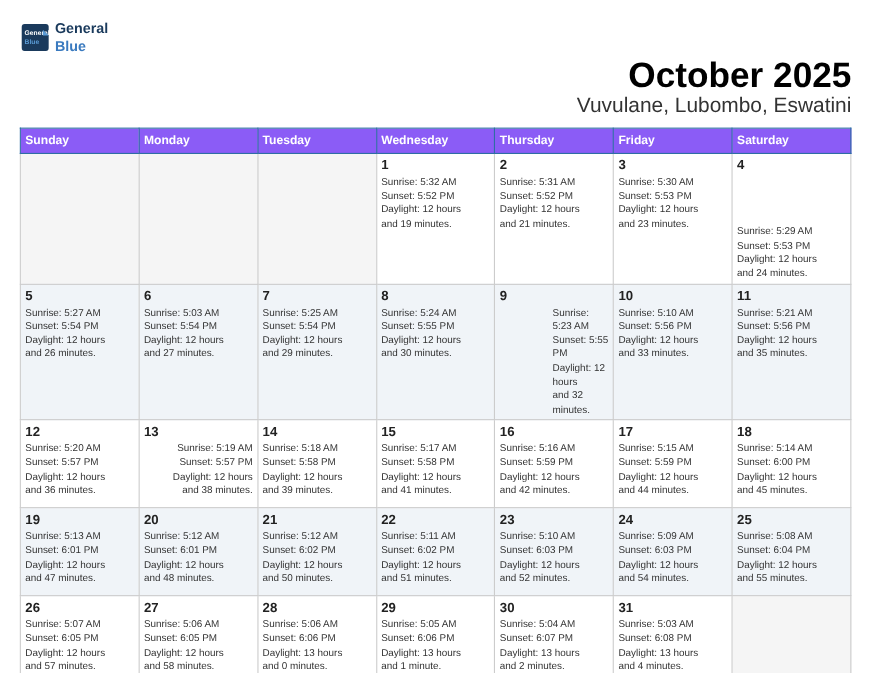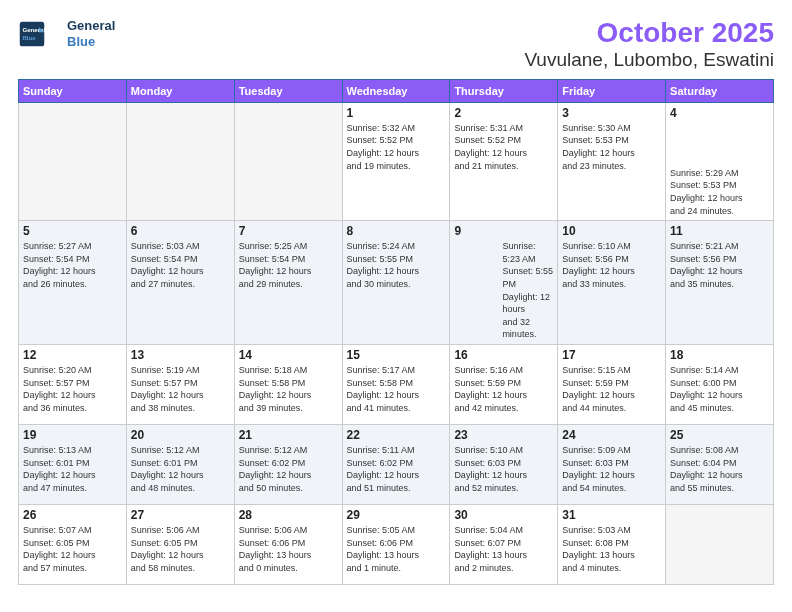--- a/index.html
+++ b/index.html
@@ -18,43 +18,44 @@
     }
     .header {
       display: flex;
       justify-content: space-between;
       align-items: flex-start;
       margin-bottom: 8px;
     }
     .logo {
       display: flex;
       align-items: center;
-      gap: 21px;
+      gap: 4px;
     }
     .logo-text {
       font-size: 13px;
       font-weight: bold;
       color: #1a3a5c;
       line-height: 1.2;
     }
     .logo-text span {
       color: #3a7abf;
     }
     .logo-icon {
       width: 28px;
       height: 28px;
     }
     .title-block {
       text-align: right;
     }
     .month-title {
-      font-size: 28px;
+      font-size: 32px;
       font-weight: bold;
-      color: #8b5cf6;
+      color: #000000;
       line-height: 1.1;
+      margin-top: 33px;
     }
     .location {
       font-size: 19px;
       color: #333;
     }
     .calendar {
       width: 100%;
       border-collapse: collapse;
       table-layout: fixed;
     }
@@ -217,21 +218,21 @@
         <tr>
           <td>
             <span class="day-num">12</span>
             <div class="day-info" style="white-space: pre-line;">Sunrise: 5:20 AM
 Sunset: 5:57 PM
 Daylight: 12 hours
 and 36 minutes.</div>
           </td>
           <td>
             <span class="day-num">13</span>
-            <div class="day-info" style="white-space: pre-line;">Sunrise: 5:19 AM
+            <div class="day-info" style="white-space: pre-line; text-align: right;">Sunrise: 5:19 AM
 Sunset: 5:57 PM
 Daylight: 12 hours
 and 38 minutes.</div>
           </td>
           <td>
             <span class="day-num">14</span>
             <div class="day-info" style="white-space: pre-line;">Sunrise: 5:18 AM
 Sunset: 5:58 PM
 Daylight: 12 hours
 and 39 minutes.</div>

